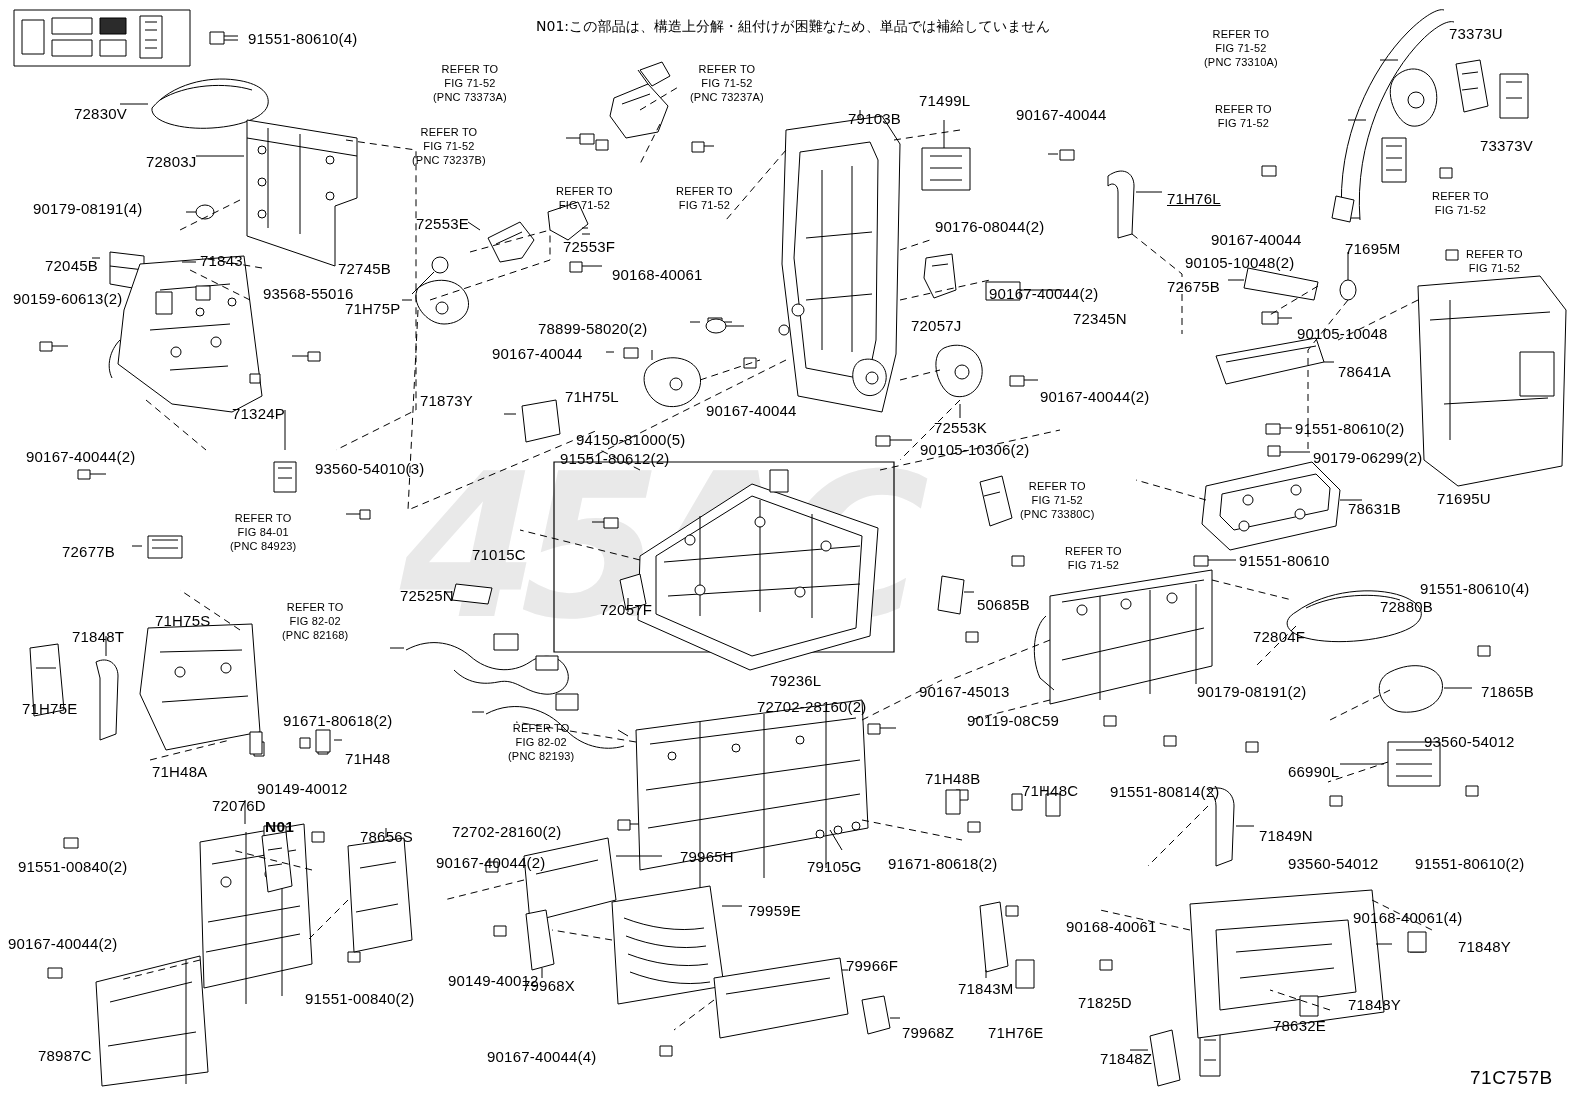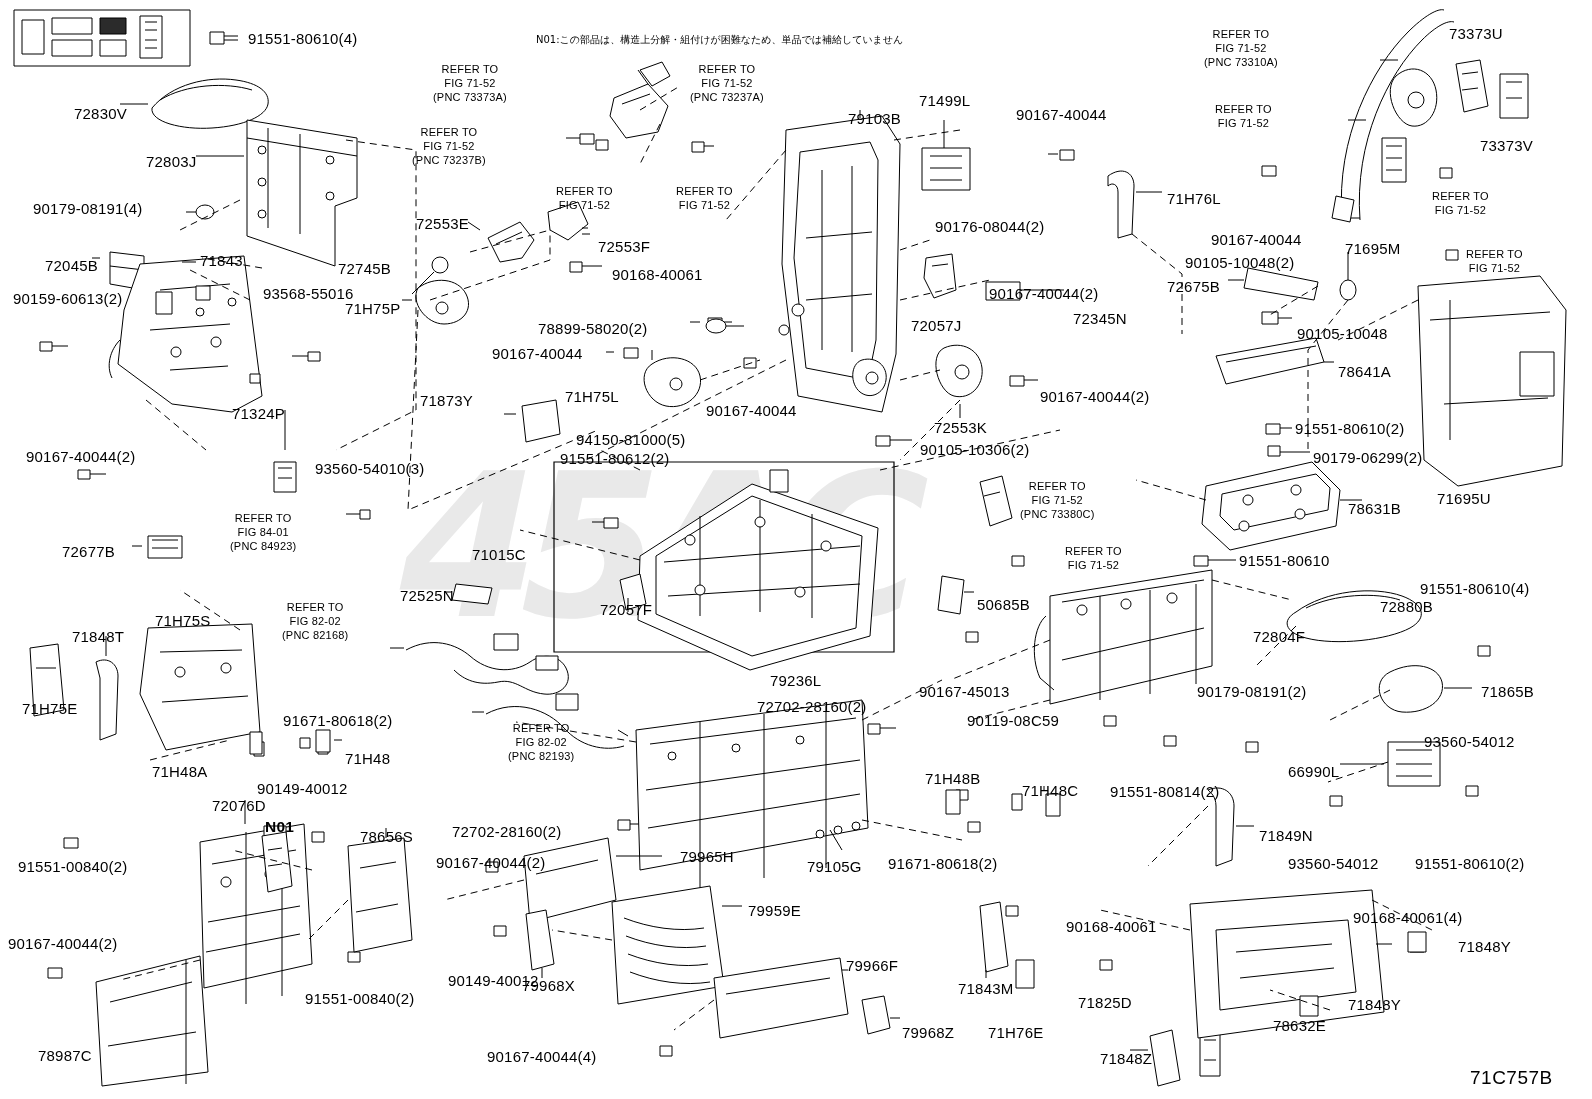--- a/index.html
+++ b/index.html
@@ -25,21 +25,21 @@
   .lbl{
     position:absolute;
     font-size:15.5px;
     color:#000;
     white-space:pre;
     line-height:1.22;
     letter-spacing:0.2px;
     z-index:6;
     font-family:"Liberation Sans", sans-serif;
   }
-  .lbl.jp{font-family:"DejaVu Sans", sans-serif;font-size:10px;letter-spacing:0;margin-top:16px;}
+  .lbl.jp{font-family:"DejaVu Sans", sans-serif;font-size:14px;letter-spacing:0;}
   .lbl.code{font-size:15px;}
   .lbl.ref{font-size:11px;line-height:1.25;}
   .lbl.corner{font-size:19px;letter-spacing:0.5px;}
   
   svg#art{position:absolute;left:0;top:0;width:1592px;height:1099px;z-index:3;}
   svg#art *{vector-effect:non-scaling-stroke;}
   .ln{stroke:#000;stroke-width:1;fill:none;}
   .dsh{stroke:#000;stroke-width:1;fill:none;stroke-dasharray:7 5;}
   .pt{stroke:#000;stroke-width:1;fill:#fff;}
   .fil{stroke:#000;stroke-width:1;fill:#ffffff;}
@@ -610,40 +610,40 @@
   <div class="lbl code" style="left:74px;top:105px;">72830V</div>
   <div class="lbl code" style="left:146px;top:153px;">72803J</div>
   <div class="lbl code" style="left:33px;top:200px;">90179-08191(4)</div>
   <div class="lbl code" style="left:45px;top:257px;">72045B</div>
   <div class="lbl code" style="left:200px;top:252px;">71843</div>
   <div class="lbl code" style="left:13px;top:290px;">90159-60613(2)</div>
   <div class="lbl code" style="left:263px;top:285px;">93568-55016</div>
   <div class="lbl code" style="left:345px;top:300px;">71H75P</div>
   <div class="lbl code" style="left:338px;top:260px;">72745B</div>
   <div class="lbl code" style="left:416px;top:215px;">72553E</div>
-  <div class="lbl code" style="left:598px;top:238px;">72553F</div>
+  <div class="lbl code" style="left:563px;top:238px;">72553F</div>
   <div class="lbl code" style="left:612px;top:266px;">90168-40061</div>
   <div class="lbl code" style="left:232px;top:405px;">71324P</div>
   <div class="lbl code" style="left:26px;top:448px;">90167-40044(2)</div>
   <div class="lbl code" style="left:315px;top:460px;">93560-54010(3)</div>
   <div class="lbl code" style="left:62px;top:543px;">72677B</div>
   <div class="lbl code" style="left:420px;top:392px;">71873Y</div>
   <div class="lbl code" style="left:565px;top:388px;">71H75L</div>
   <div class="lbl code" style="left:576px;top:431px;">94150-81000(5)</div>
   <div class="lbl code" style="left:492px;top:345px;">90167-40044</div>
   <div class="lbl code" style="left:538px;top:320px;">78899-58020(2)</div>
   <div class="lbl code" style="left:706px;top:402px;">90167-40044</div>
   <div class="lbl code" style="left:848px;top:110px;">79103B</div>
   <div class="lbl code" style="left:919px;top:92px;">71499L</div>
   <div class="lbl code" style="left:1016px;top:106px;">90167-40044</div>
   <div class="lbl code" style="left:935px;top:218px;">90176-08044(2)</div>
   <div class="lbl code" style="left:911px;top:317px;">72057J</div>
   <div class="lbl code" style="left:989px;top:285px;">90167-40044(2)</div>
   <div class="lbl code" style="left:1073px;top:310px;">72345N</div>
-  <div class="lbl code" style="left:1167px;top:190px;">71H76L</div>
+  <div class="lbl code" style="left:1167px;top:190px;text-decoration:underline;">71H76L</div>
   <div class="lbl code" style="left:1211px;top:231px;">90167-40044</div>
   <div class="lbl code" style="left:1185px;top:254px;">90105-10048(2)</div>
   <div class="lbl code" style="left:1167px;top:278px;">72675B</div>
   <div class="lbl code" style="left:1297px;top:325px;">90105-10048</div>
   <div class="lbl code" style="left:1345px;top:240px;">71695M</div>
   <div class="lbl code" style="left:1449px;top:25px;">73373U</div>
   <div class="lbl code" style="left:1480px;top:137px;">73373V</div>
   <div class="lbl code" style="left:1338px;top:363px;">78641A</div>
   <div class="lbl code" style="left:1295px;top:420px;">91551-80610(2)</div>
   <div class="lbl code" style="left:1313px;top:449px;">90179-06299(2)</div>

